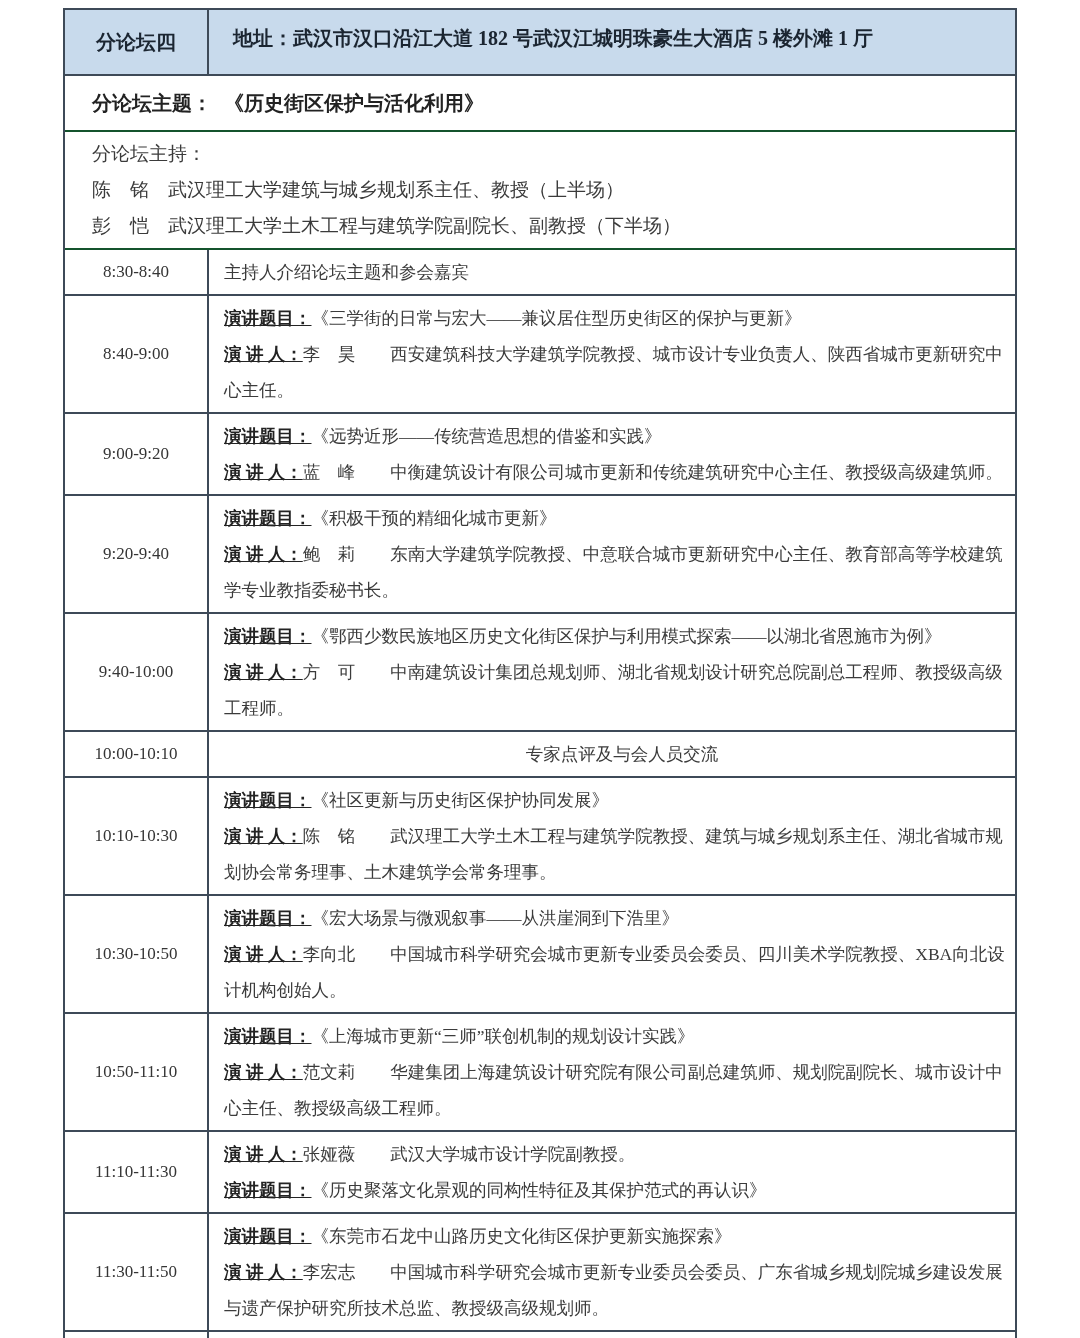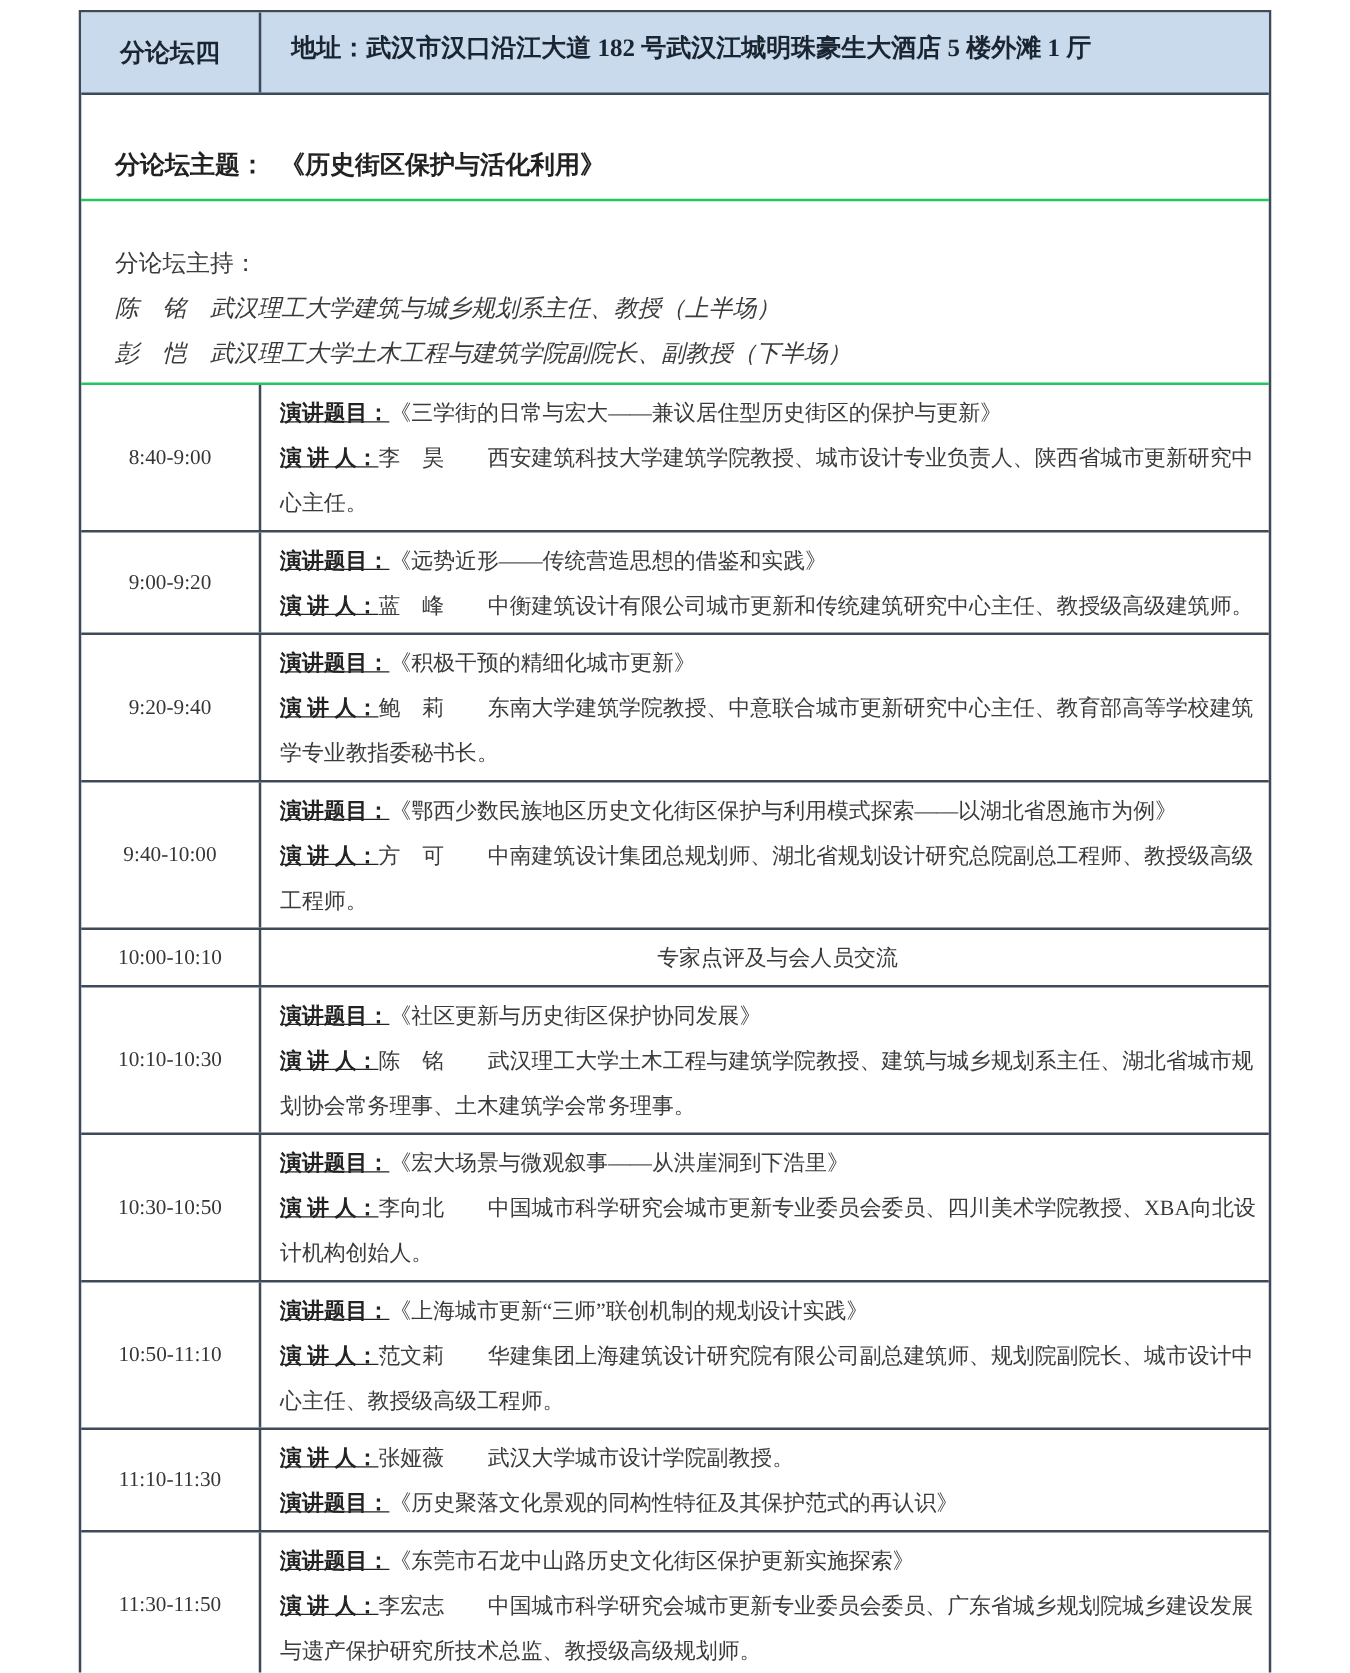--- a/index.html
+++ b/index.html
@@ -7,21 +7,21 @@
   body {
     width:1080px; height:1338px;
     font-family:"Liberation Serif","DejaVu Serif",serif;
     color:#3b3b3b;
     -webkit-font-smoothing:antialiased;
   }
   .page { width:888px; height:1338px; padding:8px 63px 0 63px; position:relative; }
   .agenda-table { border:2px solid #3e4a58; width:954px; background:#fff; }
 
   .trow { display:flex; border-bottom:2px solid #3e4a58; }
-  .block-row { border-bottom:2px solid #22c55e;margin-top:29px; }
+  .block-row { border-bottom:2px solid #14532d; }
 
   
   .header-row { background:#c8daec; min-height:66px; }
   .header-row .time-cell,
   .header-row .content-cell { font-weight:bold; font-size:20px; color:#1b2531; }
   .header-row .content-cell { display:flex; align-items:center; padding:10px 8px 18px 24px;border-radius:23px; }
 
   
   .time-cell {
     width:144px; flex:0 0 144px;
@@ -32,21 +32,21 @@
   }
   .content-cell { flex:1 1 auto; min-width:0; }
 
   
   .theme-row { padding:9px 10px 9px 27px; font-size:20px; font-weight:bold; color:#222; line-height:36px; }
   .theme-row .theme-value { margin-left:12px; }
 
   
   .hosts-row { display:flex; padding:4px 10px 4px 27px; font-size:19px; line-height:36px; color:#3b3b3b;flex-direction:column; }
   .hosts-label { white-space:nowrap; flex:0 0 auto; }
-  .hosts-lines { flex:1 1 auto;font-style:italic; }
+  .hosts-lines { flex:1 1 auto; }
 
   
   .srow { display:flex; border-bottom:2px solid #3e4a58; }
   .srow:last-child { border-bottom:none; }
   .srow .content-cell {
     padding:4px 4px 4px 15px;
     display:flex; flex-direction:column; justify-content:center;
     font-size:17.5px; line-height:36px; color:#3b3b3b;
   }
   .srow .content-cell p { margin:0; }
@@ -70,20 +70,26 @@
 
     <div class="block-row hosts-row">
       <div class="hosts-label">分论坛主持：</div>
       <div class="hosts-lines">
         <div>陈　铭　武汉理工大学建筑与城乡规划系主任、教授（上半场）</div>
         <div>彭　恺　武汉理工大学土木工程与建筑学院副院长、副教授（下半场）</div>
       </div>
     </div>
 
     <div id="schedule-rows">
+  <div class="srow">
+    <div class="time-cell">8:30-8:40</div>
+    <div class="content-cell">
+            <p>主持人介绍论坛主题和参会嘉宾</p>
+          </div>
+  </div>
 
   <div class="srow">
     <div class="time-cell">8:40-9:00</div>
     <div class="content-cell">
             <p><b>演讲题目：</b>《三学街的日常与宏大——兼议居住型历史街区的保护与更新》</p>
             <p><b>演 讲 人：</b>李　昊　　西安建筑科技大学建筑学院教授、城市设计专业负责人、陕西省城市更新研究中心主任。</p>
           </div>
   </div>
 
   <div class="srow">

